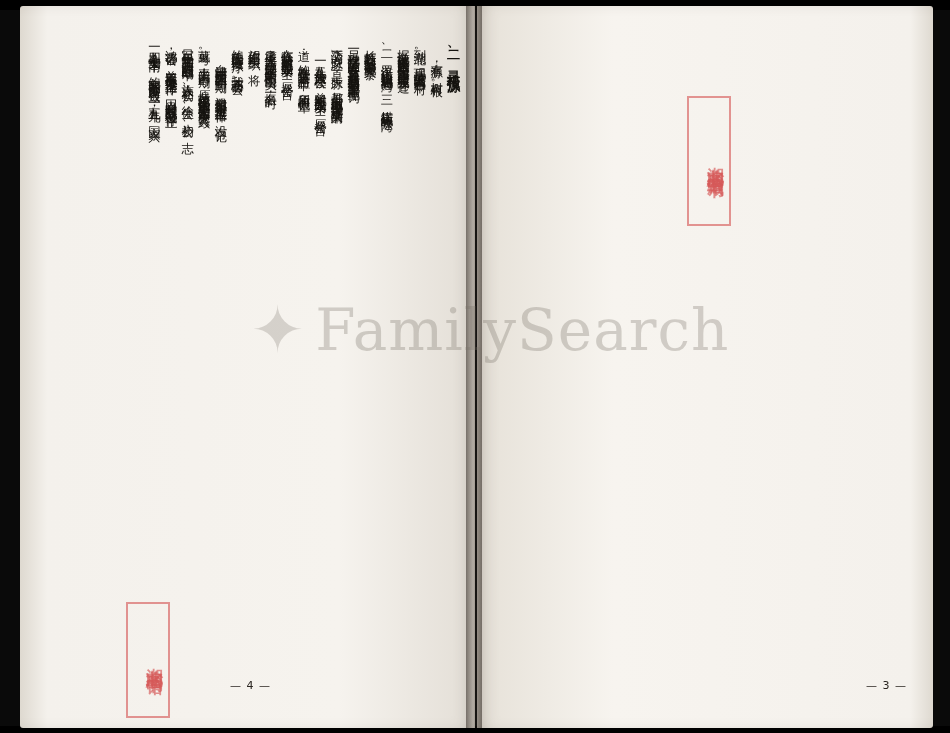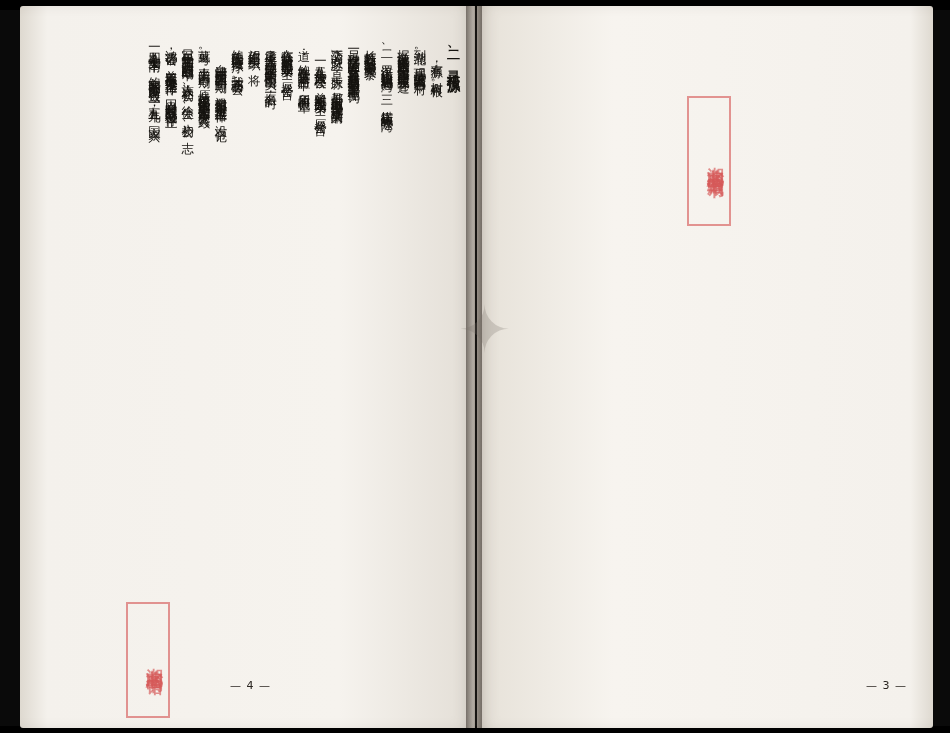--- a/index.html
+++ b/index.html
@@ -188,16 +188,17 @@
       <div class="pagenum left-num">— 4 —</div>
     </div>
 
     <div class="gutter"></div>
 
     <div class="seal s1">湖北省图书馆藏书</div>
     <div class="seal s2">湖北省图书馆</div>
 
     <div class="watermark">
       <span class="wm-mark">✦</span>
+      <span>FamilySearch</span>
     </div>
 
   </div>
 </div>
 
 </body></html>

